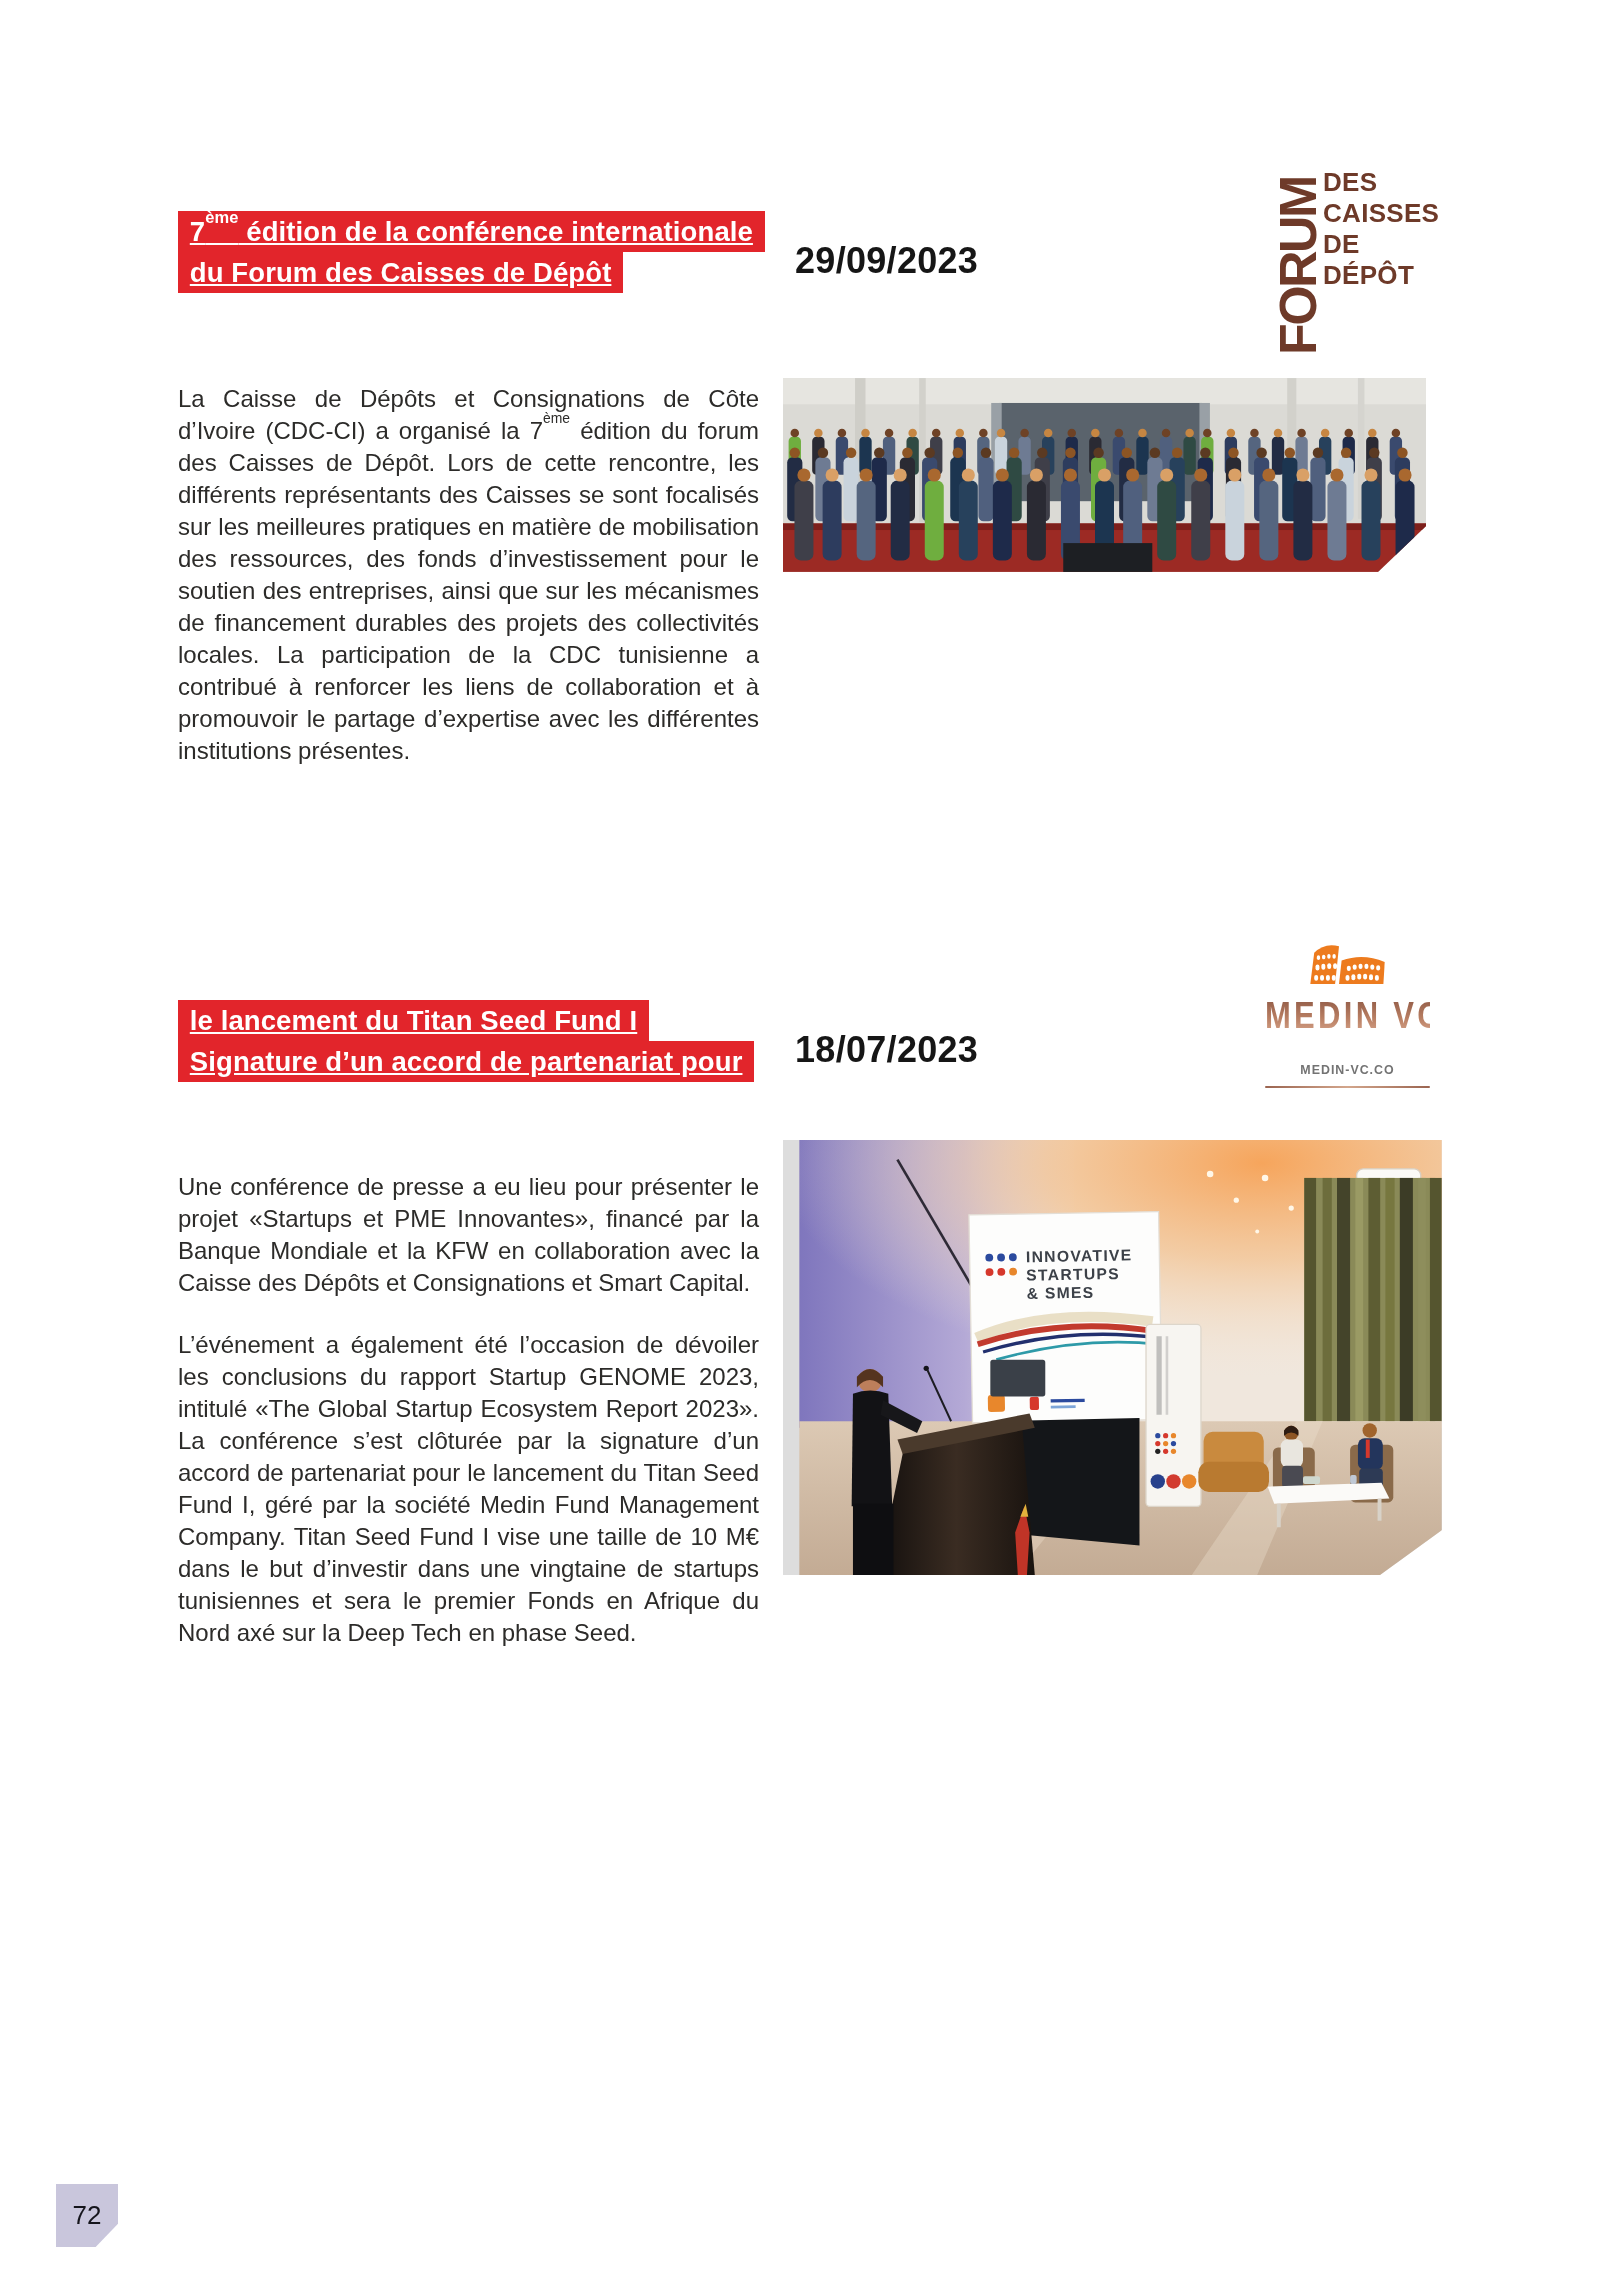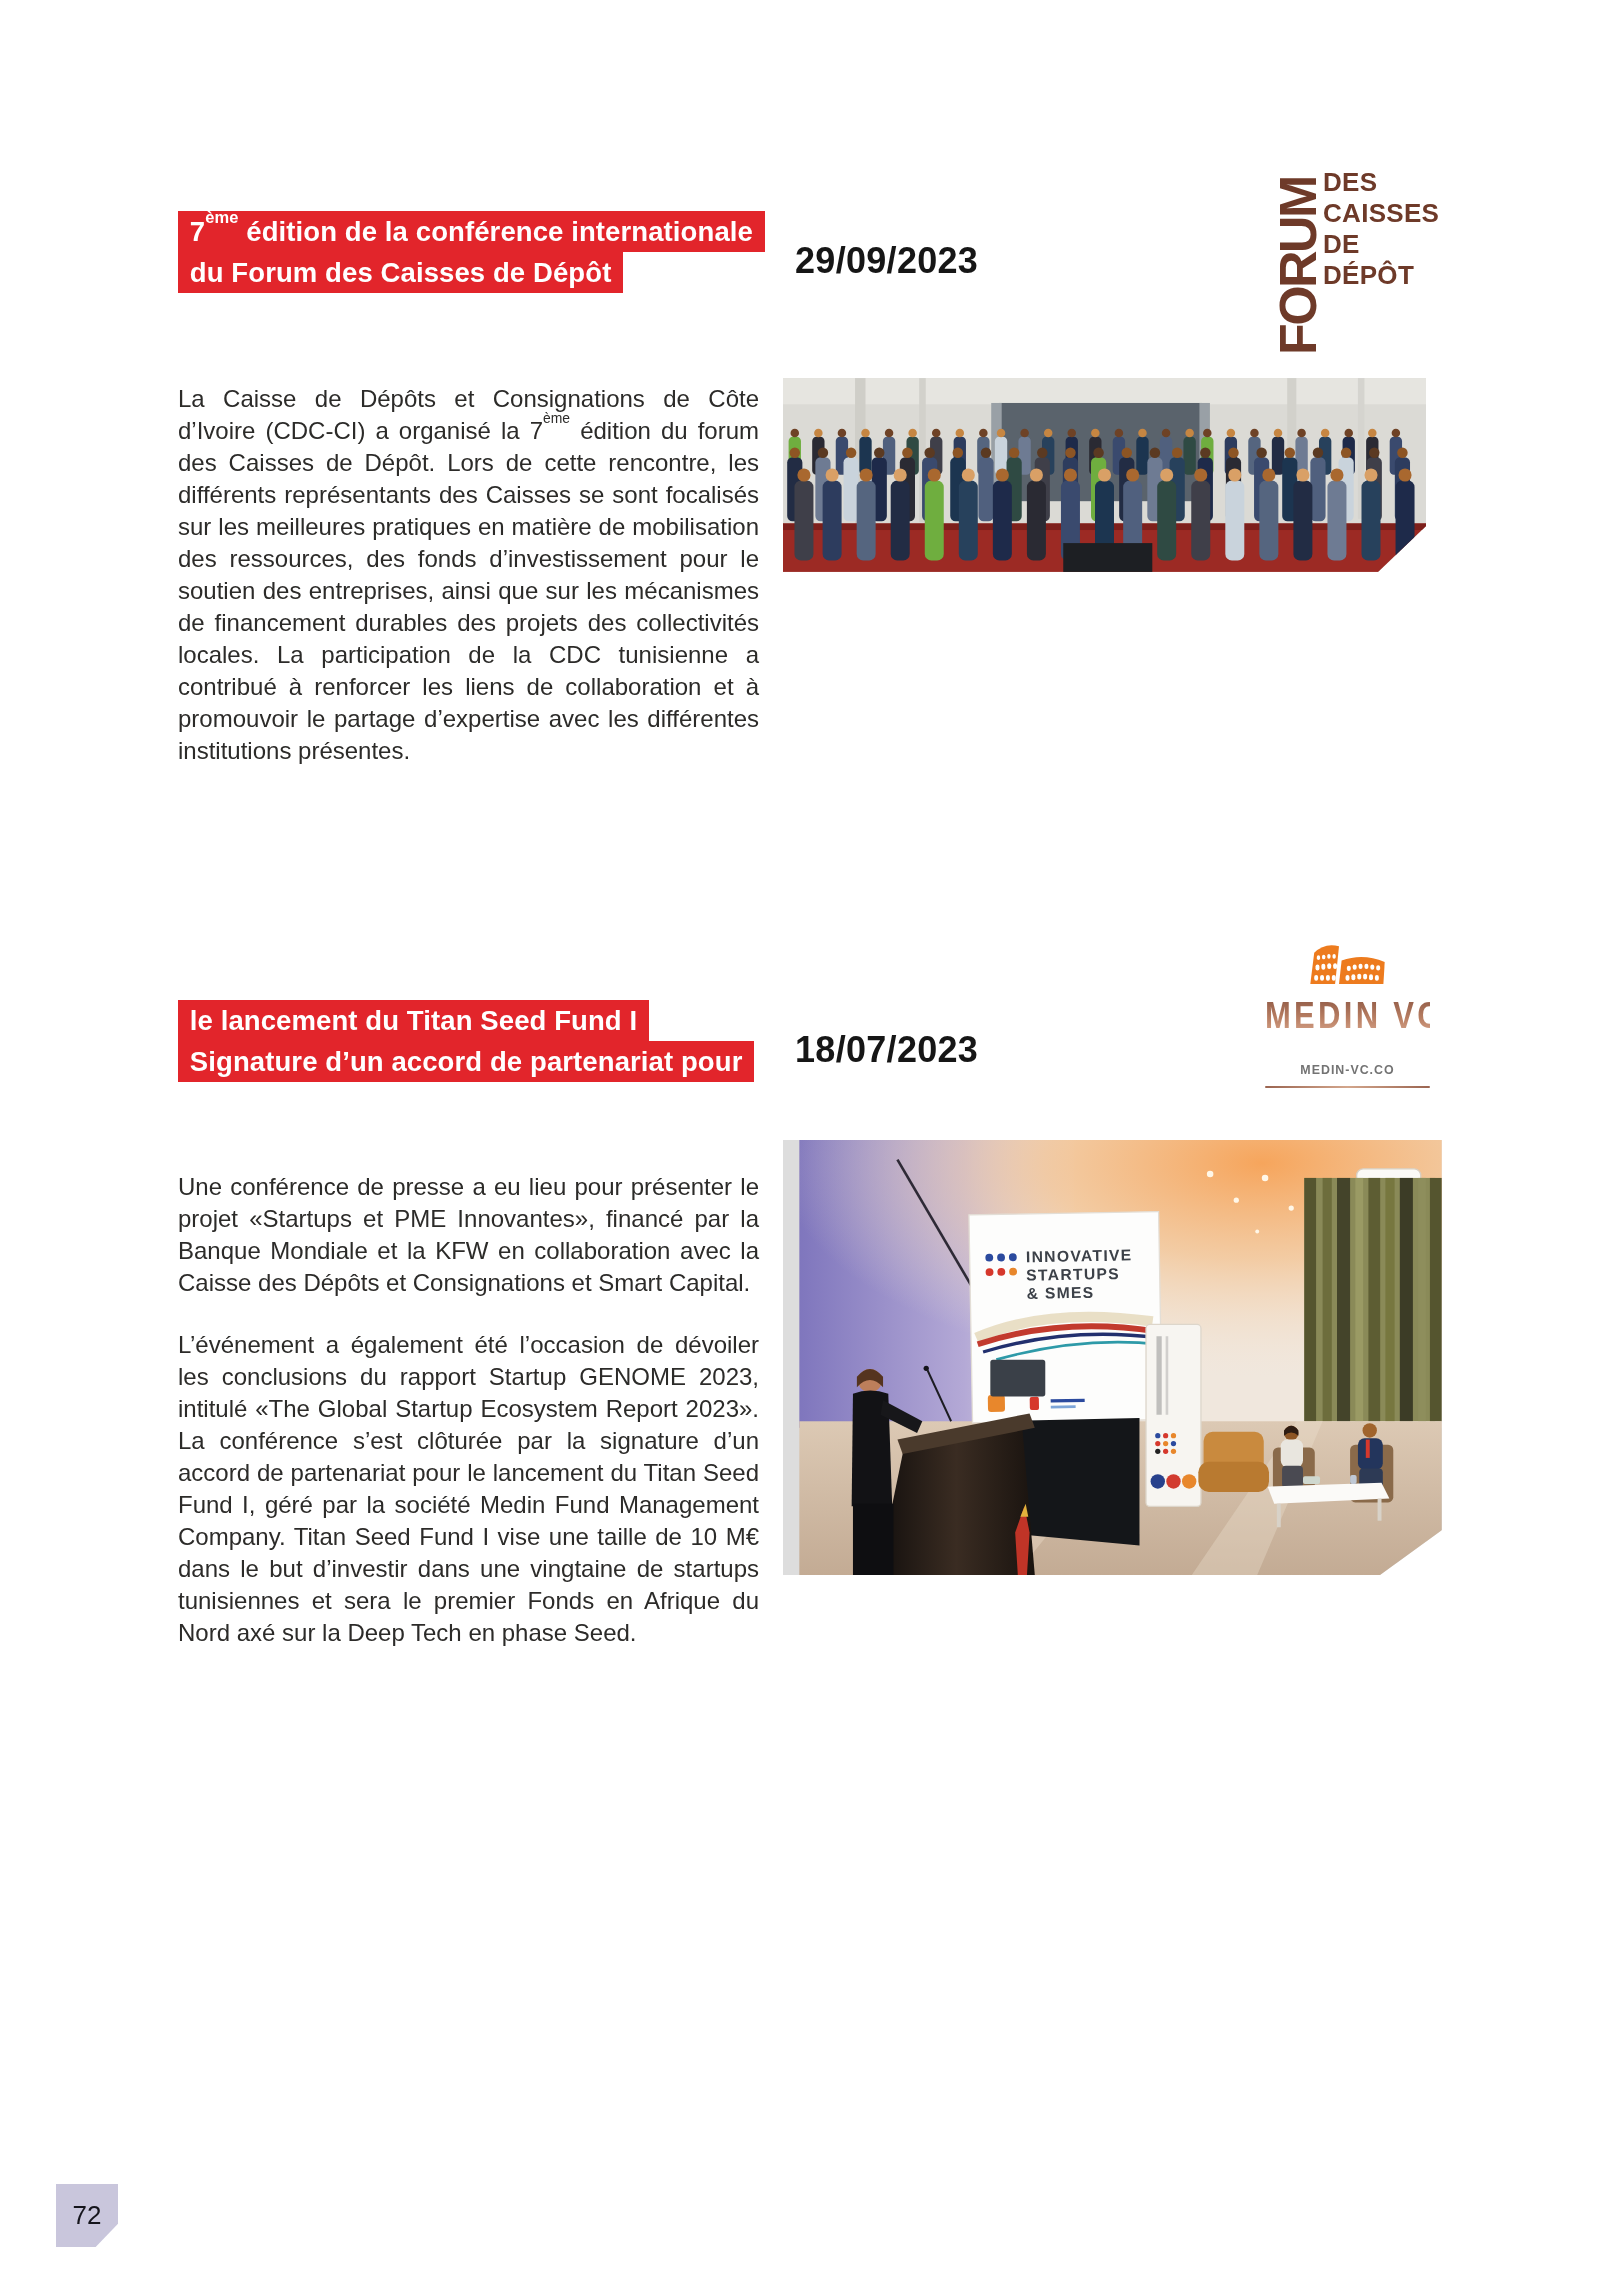--- a/index.html
+++ b/index.html
@@ -12,20 +12,21 @@
   .page{
     position:relative;width:1622px;height:2295px;background:#ffffff;
     font-family:"Liberation Sans",sans-serif;overflow:hidden;
   }
   
   .headline{position:absolute;left:178px;}
   .red-line{
     display:table;background:var(--red);color:#ffffff;font-weight:700;
     font-size:27.5px;line-height:41px;padding:0 11.8px;white-space:nowrap;
     letter-spacing:0.1px;
+    text-decoration:underline;
   }
   .red-line sup{font-size:60%;position:relative;top:-.45em;line-height:0;}
   .date{
     position:absolute;left:795px;font-weight:700;font-size:36px;color:#161616;
     letter-spacing:0.3px;white-space:nowrap;margin-top:24px;
   }
   
   .copy{
     position:absolute;left:178px;width:581px;font-size:24px;line-height:32px;
     color:var(--ink);text-align:justify;

